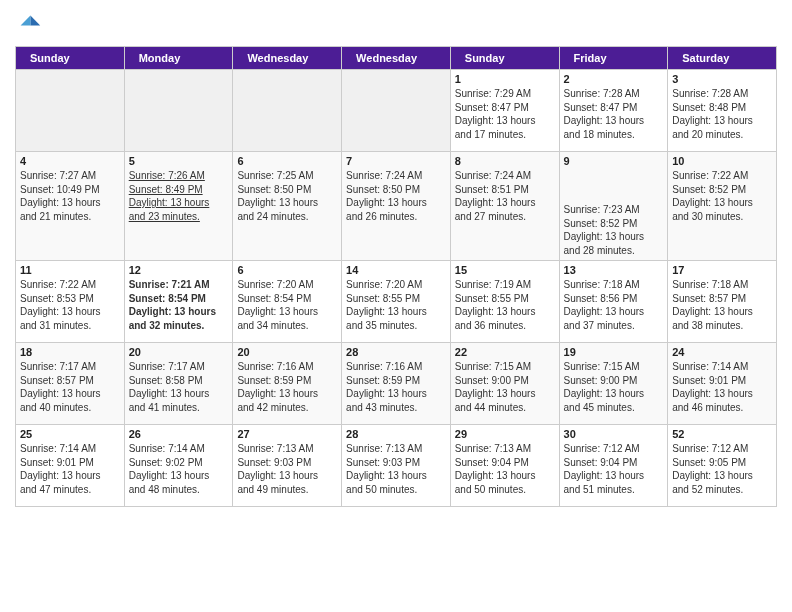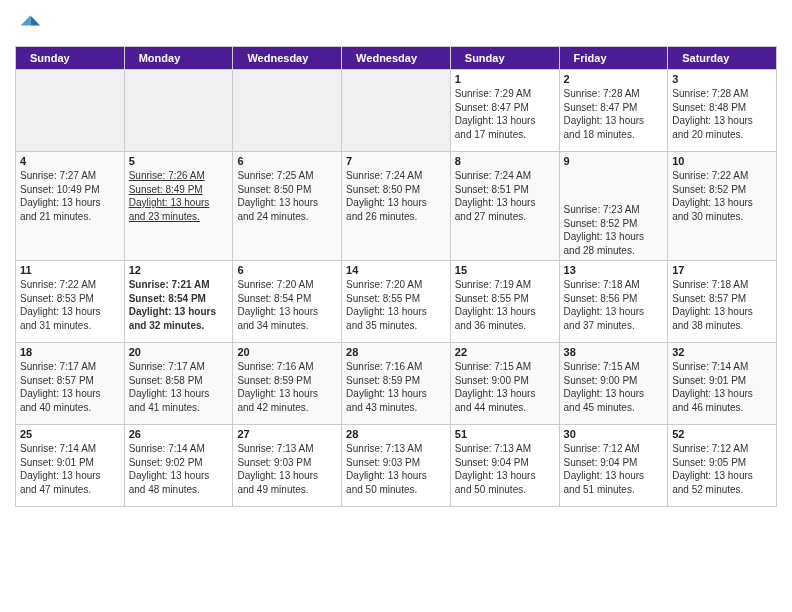--- a/index.html
+++ b/index.html
@@ -282,28 +282,28 @@
 and 43 minutes.</div>
           </td>
           <td>
             <span class="day-num">22</span>
             <div class="cell-text" style="white-space: pre-line;">Sunrise: 7:15 AM
 Sunset: 9:00 PM
 Daylight: 13 hours
 and 44 minutes.</div>
           </td>
           <td>
-            <span class="day-num">38</span>
+            <span class="day-num">19</span>
             <div class="cell-text" style="white-space: pre-line;">Sunrise: 7:15 AM
 Sunset: 9:00 PM
 Daylight: 13 hours
 and 45 minutes.</div>
           </td>
           <td>
-            <span class="day-num">32</span>
+            <span class="day-num">24</span>
             <div class="cell-text" style="white-space: pre-line;">Sunrise: 7:14 AM
 Sunset: 9:01 PM
 Daylight: 13 hours
 and 46 minutes.</div>
           </td>
         </tr>
         <tr>
           <td>
             <span class="day-num">25</span>
             <div class="cell-text" style="white-space: pre-line;">Sunrise: 7:14 AM
@@ -326,21 +326,21 @@
 and 49 minutes.</div>
           </td>
           <td>
             <span class="day-num">28</span>
             <div class="cell-text" style="white-space: pre-line;">Sunrise: 7:13 AM
 Sunset: 9:03 PM
 Daylight: 13 hours
 and 50 minutes.</div>
           </td>
           <td>
-            <span class="day-num">51</span>
+            <span class="day-num">29</span>
             <div class="cell-text" style="white-space: pre-line;">Sunrise: 7:13 AM
 Sunset: 9:04 PM
 Daylight: 13 hours
 and 50 minutes.</div>
           </td>
           <td>
             <span class="day-num">30</span>
             <div class="cell-text" style="white-space: pre-line;">Sunrise: 7:12 AM
 Sunset: 9:04 PM
 Daylight: 13 hours

